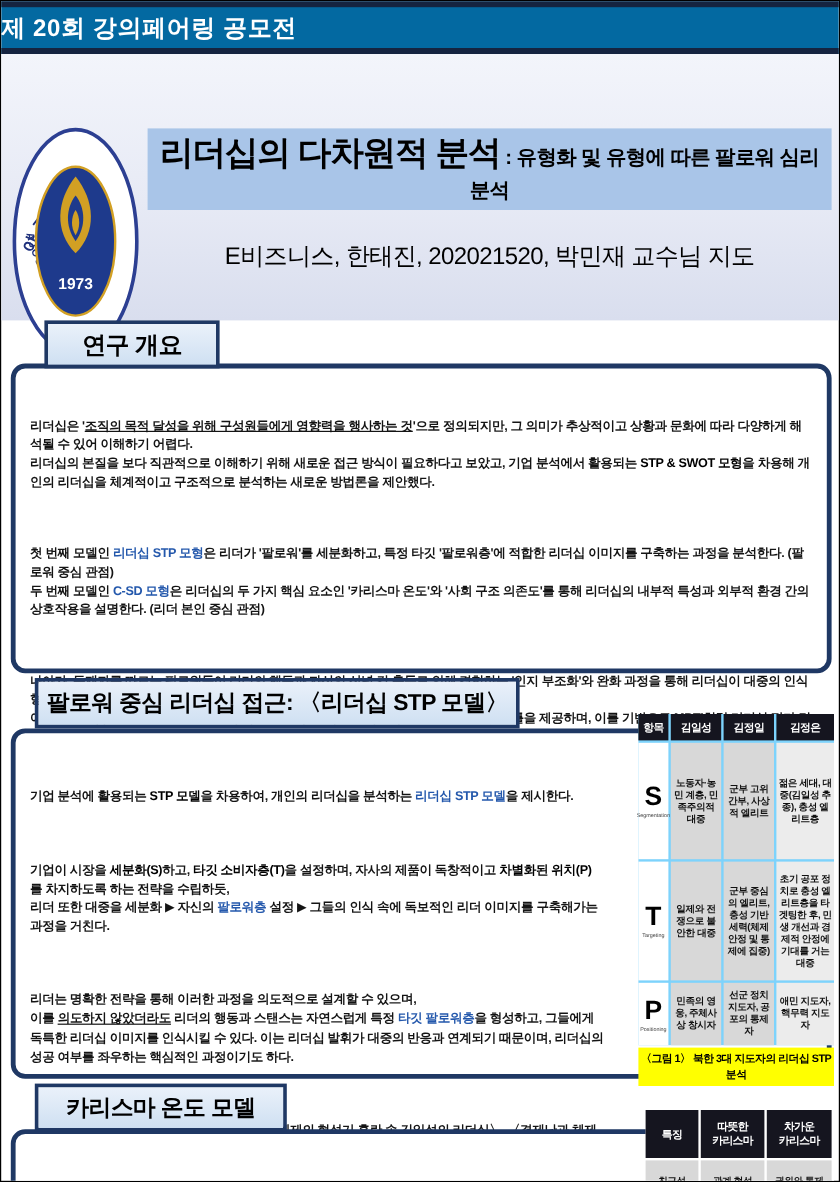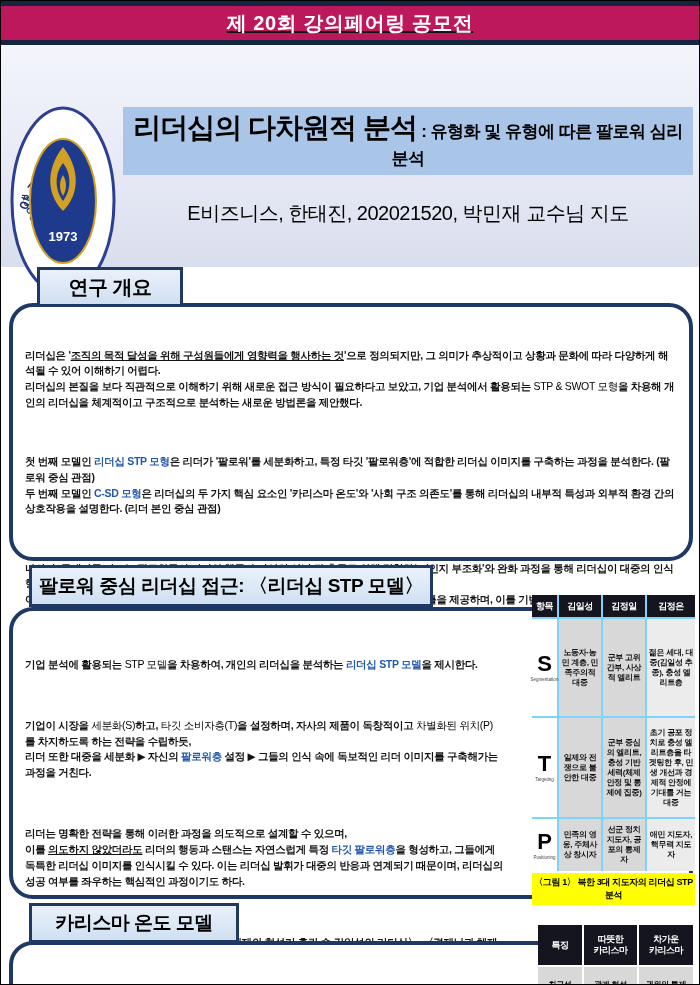--- a/index.html
+++ b/index.html
@@ -1,45 +1,45 @@
 <!DOCTYPE html>
 <html><head>
 <meta charset="utf-8">
 <style>
   html,body{margin:0;padding:0;background:#888;}
   #page{position:relative;width:700px;height:985px;margin:0 auto;background:#fff;
         overflow:hidden;border:1px solid #000;box-sizing:border-box;
         font-family:"Liberation Sans","DejaVu Sans",sans-serif;color:#141414;}
   
-  .banner{position:absolute;top:0;left:0;right:0;height:44px;background:#be185d;
+  .banner{position:absolute;top:0;left:0;right:0;height:44px;background:#0369a1;
           border-top:5px solid #152440;border-bottom:5px solid #152440;
-          display:flex;align-items:center;justify-content:center;box-sizing:border-box;text-decoration:underline;}
+          display:flex;align-items:center;justify-content:flex-start;box-sizing:border-box;}
   .banner-title{color:#fff;font-size:20px;font-weight:900;letter-spacing:0.5px;}
   
   .header{position:absolute;top:44px;left:0;right:0;height:222px;
           background:linear-gradient(180deg,#f3f5fb 0%,#e7eaf5 55%,#d9deee 100%);}
   .logo{position:absolute;left:8px;top:60px;width:108px;height:192px;}
   .titles{position:absolute;left:122px;top:62px;width:570px;text-align:center;}
   .title-line1{display:inline-block;background:#a9c5e8;padding:2px 10px 5px;}
   .title-main{font-size:28px;font-weight:900;color:#000;letter-spacing:-1px;}
   .title-tail{font-size:17px;font-weight:900;color:#000;letter-spacing:-0.5px;}
   .subtitle{margin-top:9px;font-size:22px;font-weight:900;color:#000;letter-spacing:-1px;}
   .byline{margin-top:25px;font-size:20px;font-weight:400;color:#000;letter-spacing:-0.5px;}
   
   .sec-label{position:absolute;z-index:5;border:3px solid #1f3864;
              background:linear-gradient(#eaf1fa,#cfe0f2);
              display:flex;align-items:center;justify-content:center;
              font-weight:900;color:#000;box-sizing:border-box;letter-spacing:-0.5px;}
   .sec-box{position:absolute;left:8px;width:684px;border:4px solid #1f3864;
-           border-radius:24px;background:#fff;box-sizing:border-box;z-index:1;}
+           border-radius:12px;background:#fff;box-sizing:border-box;z-index:1;}
   .sec-text{padding:9px 12px;font-size:10.5px;line-height:1.5;font-weight:700;
             letter-spacing:-0.3px;white-space:pre-wrap;}
   .para{margin:0 0 12px 0;}
   .para:last-child{margin-bottom:0;}
-  .b{font-weight:400;color:#000;}
+  .b{font-weight:700;color:#000;}
   .blue{font-weight:900;color:#2458ac;}
   .u{text-decoration:underline;}
   
   .stp-table{position:absolute;left:531px;top:594px;width:163px;z-index:6;
              display:grid;grid-template-columns:25px 42px 42px 48px;
              grid-template-rows:22px 97px 99px 52px;gap:2px;background:#7dd3fc;}
   .th{background:#15151f;color:#fff;font-size:9px;font-weight:900;
       display:flex;align-items:center;justify-content:center;text-align:center;letter-spacing:-0.5px;}
   .td{background:#d8d8d8;font-size:8px;font-weight:700;line-height:1.25;
       display:flex;align-items:center;justify-content:center;text-align:center;

